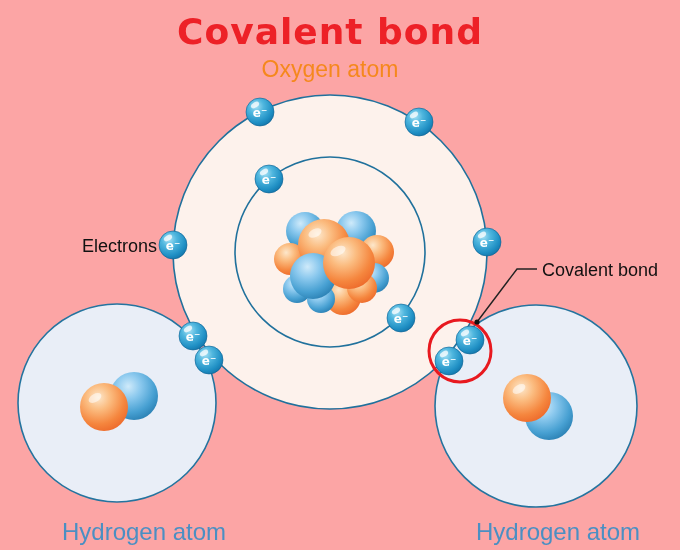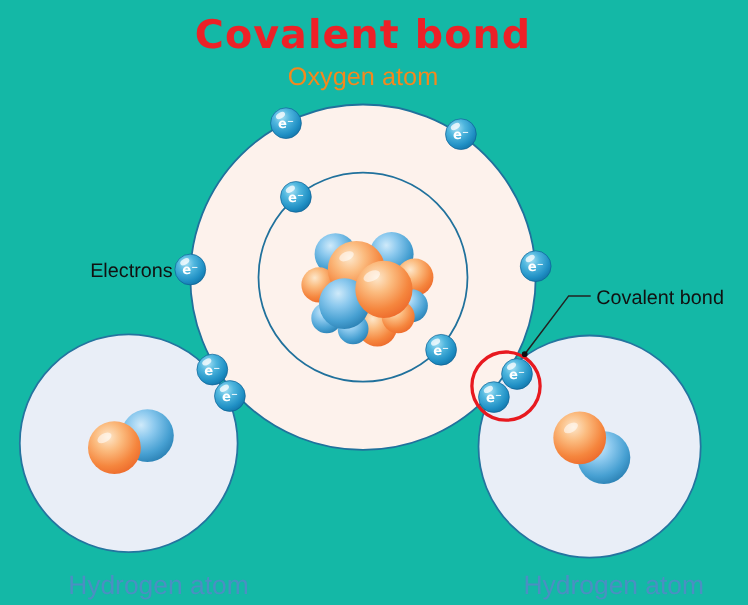--- a/index.html
+++ b/index.html
@@ -1,16 +1,16 @@
 <!DOCTYPE html>
 <html><head>
 <meta charset="utf-8">
 <style>
   html,body{margin:0;padding:0;background:#ffffff;}
-  #stage{position:relative;width:680px;height:550px;background:#14b8a6;overflow:hidden;
+  #stage{position:relative;width:680px;height:550px;background:#fca5a5;overflow:hidden;
          font-family:"Liberation Sans",sans-serif;}
   svg{display:block;}
   .title-text{font-family:"DejaVu Sans",sans-serif;font-weight:bold;font-size:36px;
               letter-spacing:1px;text-anchor:middle;}
   .subtitle-text{font-family:"Liberation Sans",sans-serif;font-size:23px;text-anchor:middle;}
   .annot-text{font-family:"Liberation Sans",sans-serif;font-size:18px;}
   .annot-text.end{text-anchor:end;}
   .hydrogen-label{font-family:"Liberation Sans",sans-serif;font-size:24px;text-anchor:middle;}
   .oxygen-bg{fill:#fdf2ec;stroke:#20719c;stroke-width:1.6;}
   .shell{fill:none;stroke:#20719c;stroke-width:1.6;}

